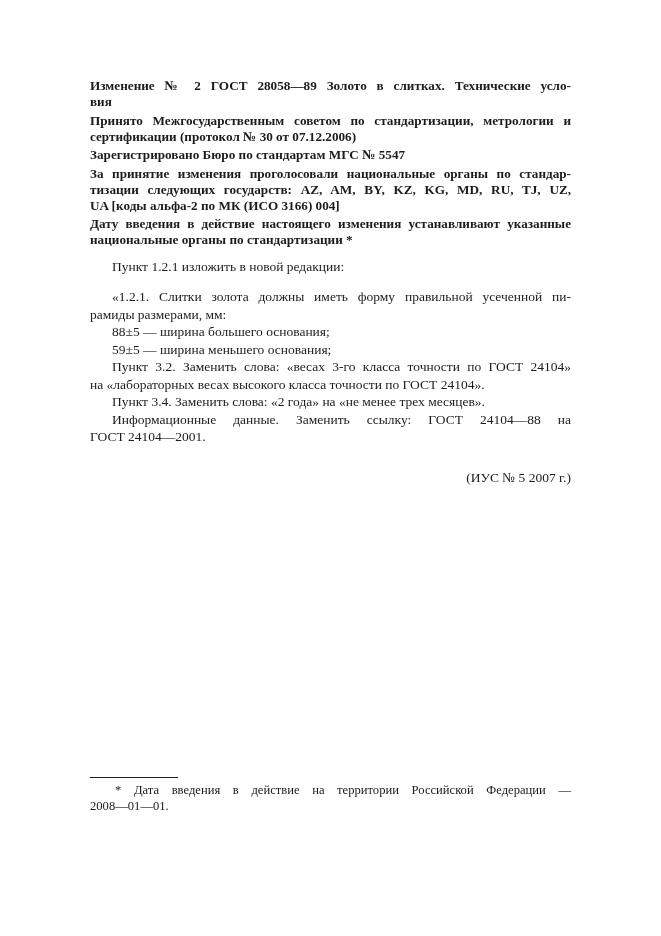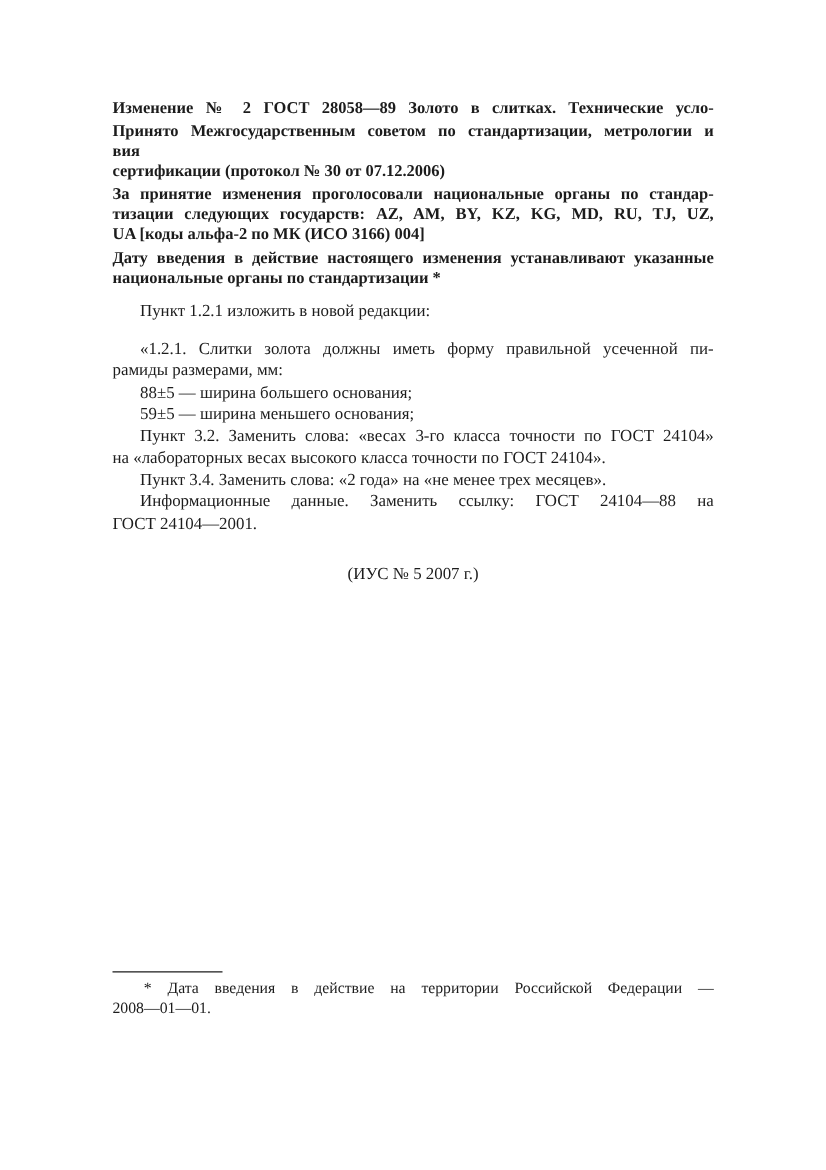--- a/index.html
+++ b/index.html
@@ -37,21 +37,21 @@
     margin-top: 10px;
   }
   .ln { min-height: 1em; }
   .jf {
     text-align: justify;
     text-align-last: justify;
   }
   .ind { text-indent: 22px; }
   .gap { margin-top: 12.5px; }
   .issue {
-    text-align: center;
+    text-align: right;
     margin-top: 23px;
     font-size: 13.5px;
     line-height: 17.5px;
   }
   
   .footnote {
     position: absolute;
     left: 90px;
     top: 777px;
     width: 481px;
@@ -67,23 +67,24 @@
   .footnote .find { text-indent: 25px; }
 </style>
 </head>
 <body>
 
 <div class="page">
   <div class="content">
 
     <div class="hdr">
       <div class="ln jf">Изменение № 2 ГОСТ 28058—89 Золото в слитках. Технические усло-</div>
+      <div class="ln">вия</div>
       <div class="ln jf ps">Принято Межгосударственным советом по стандартизации, метрологии и</div>
-      <div class="ln">вия</div>
       <div class="ln">сертификации (протокол № 30 от 07.12.2006)</div>
+      <div class="ln ps">Зарегистрировано Бюро по стандартам МГС № 5547</div>
       <div class="ln jf ps">За принятие изменения проголосовали национальные органы по стандар-</div>
       <div class="ln jf">тизации следующих государств: AZ, AM, BY, KZ, KG, MD, RU, TJ, UZ,</div>
       <div class="ln">UA [коды альфа-2 по МК (ИСО 3166) 004]</div>
       <div class="ln jf ps">Дату введения в действие настоящего изменения устанавливают указанные</div>
       <div class="ln">национальные органы по стандартизации *</div>
     </div>
 
     <div class="bodytext">
       <div class="ln ind">Пункт 1.2.1 изложить в новой редакции:</div>
       <div class="ln ind jf gap">«1.2.1. Слитки золота должны иметь форму правильной усеченной пи-</div>

